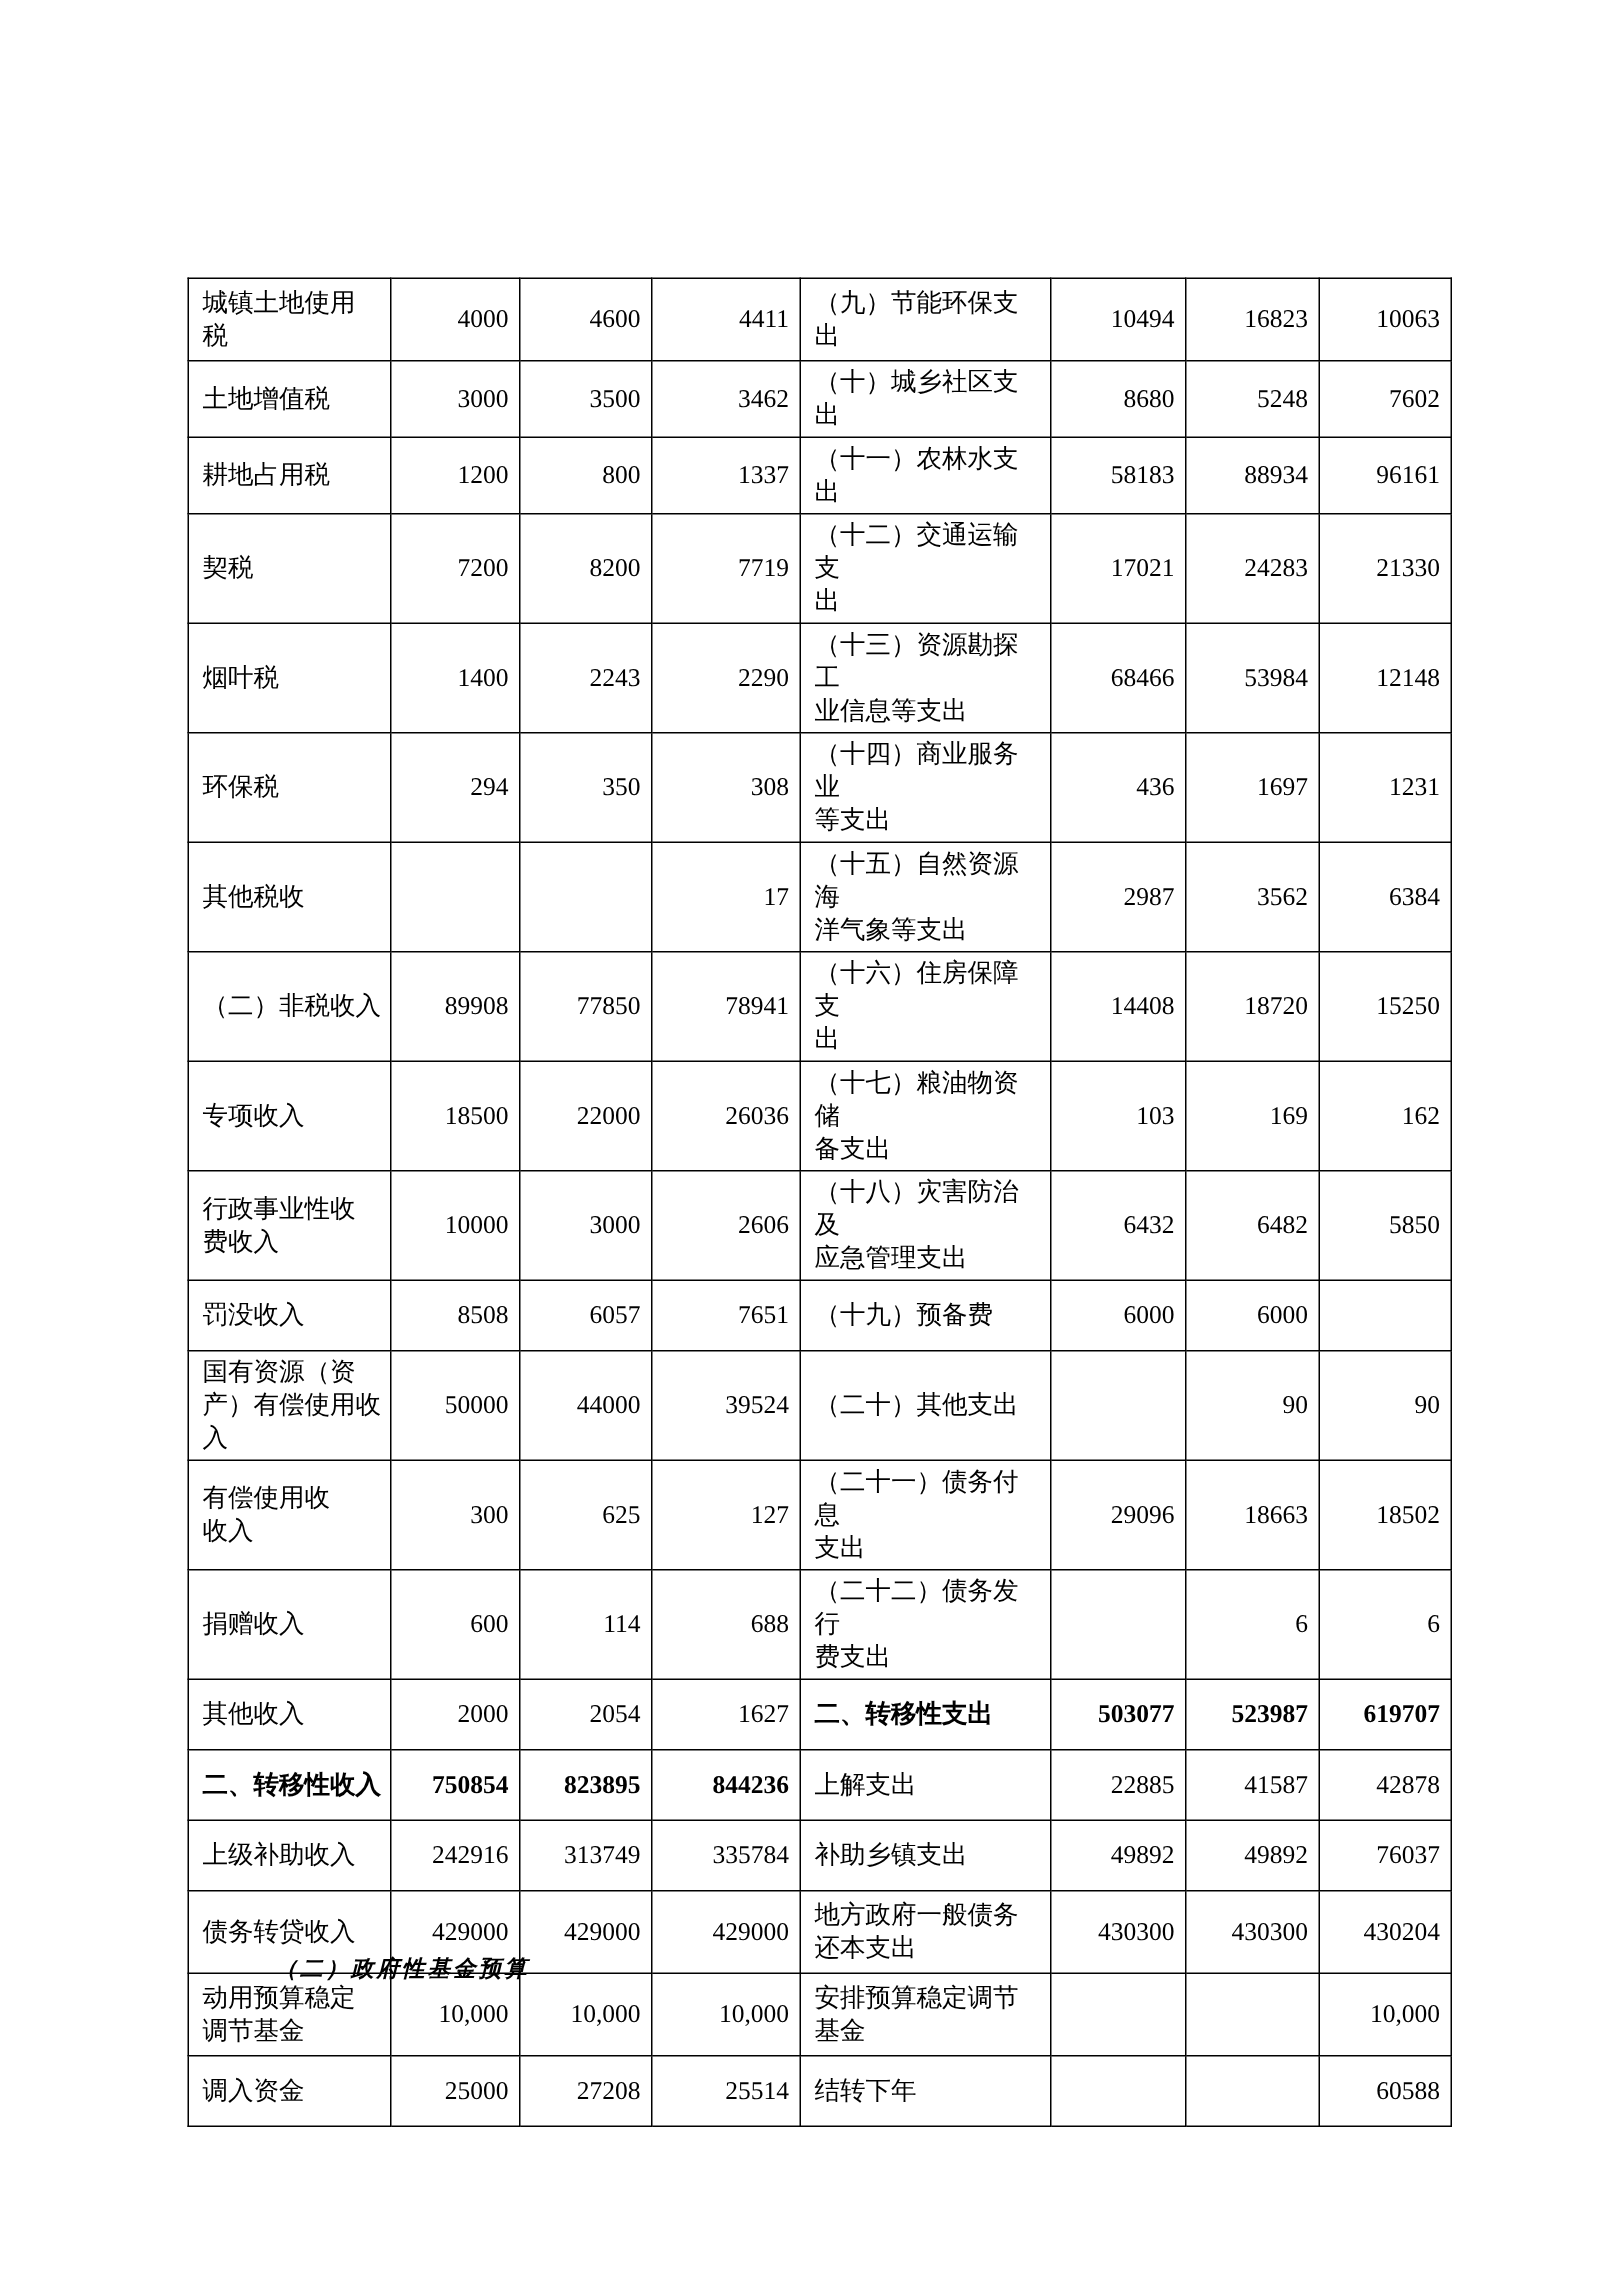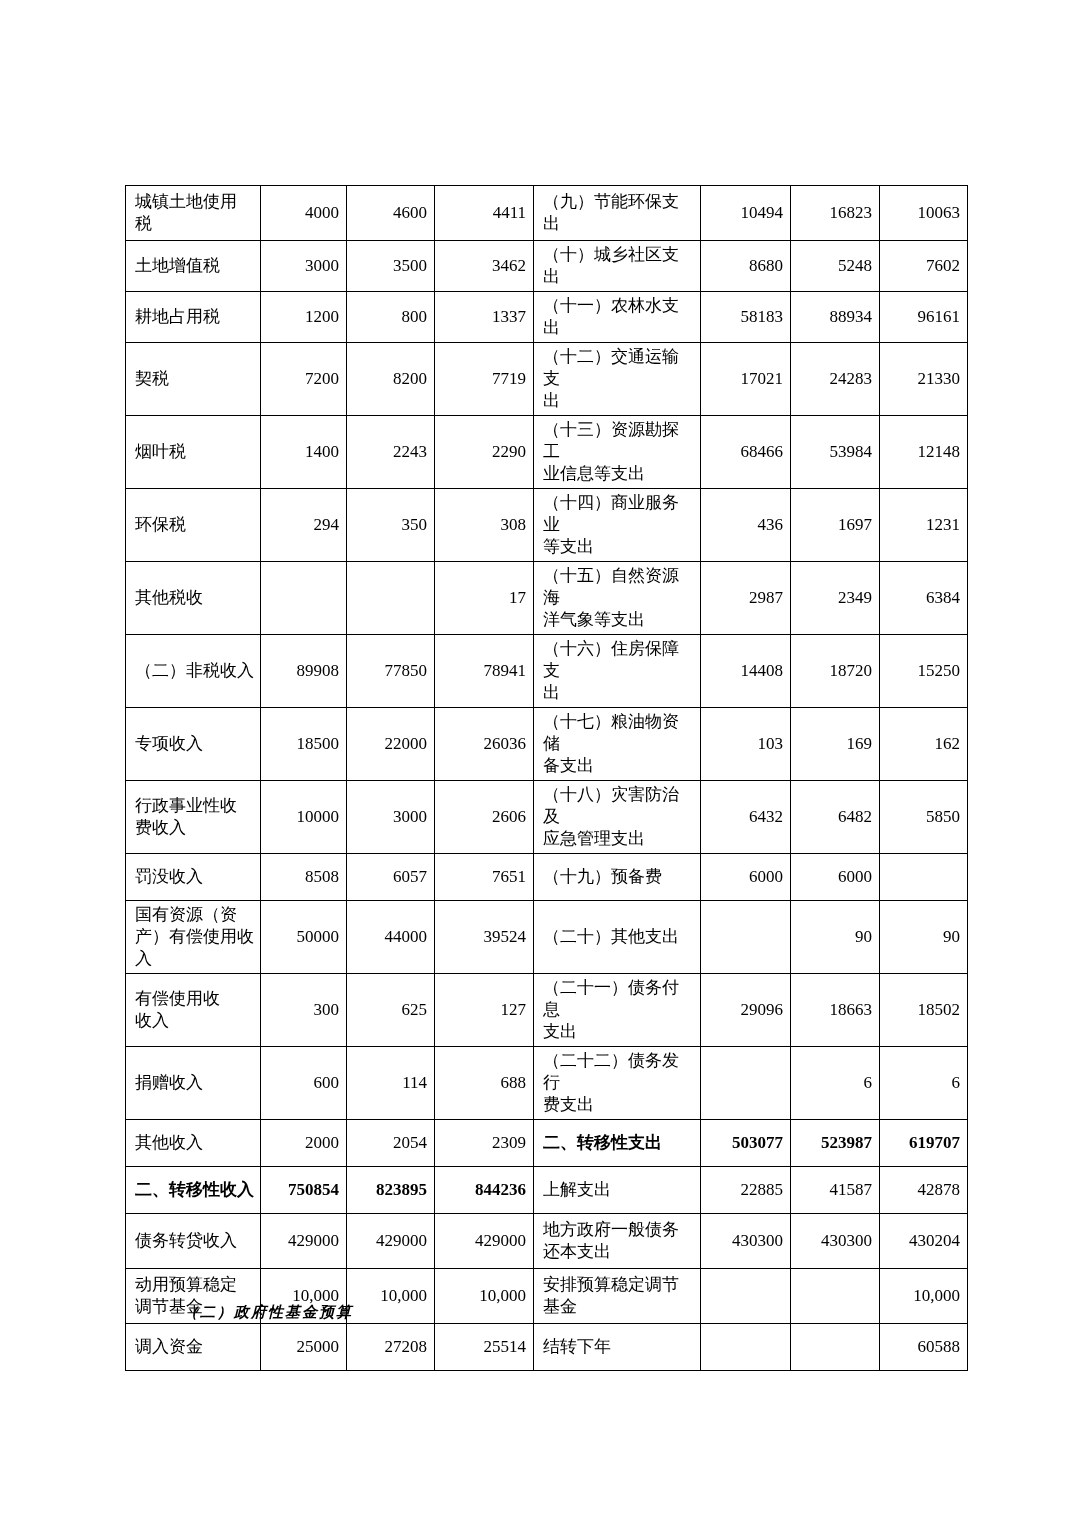--- a/index.html
+++ b/index.html
@@ -141,21 +141,21 @@
     <td class="num">1231</td>
   </tr>
         <tr class="h2">
     <td class="lbl">其他税收</td>
     <td class="num"></td>
     <td class="num"></td>
     <td class="num">17</td>
     <td class="lbl">（十五）自然资源海
 洋气象等支出</td>
     <td class="num">2987</td>
-    <td class="num">2349</td>
+    <td class="num">3562</td>
     <td class="num">6384</td>
   </tr>
         <tr class="h2">
     <td class="lbl">（二）非税收入</td>
     <td class="num">89908</td>
     <td class="num">77850</td>
     <td class="num">78941</td>
     <td class="lbl">（十六）住房保障支
 出</td>
     <td class="num">14408</td>
@@ -227,35 +227,45 @@
     <td class="lbl">（二十二）债务发行
 费支出</td>
     <td class="num"></td>
     <td class="num">6</td>
     <td class="num">6</td>
   </tr>
         <tr class="h1">
     <td class="lbl">其他收入</td>
     <td class="num">2000</td>
     <td class="num">2054</td>
-    <td class="num">2309</td>
+    <td class="num">1627</td>
     <td class="lbl em">二、转移性支出</td>
     <td class="num em">503077</td>
     <td class="num em">523987</td>
     <td class="num em">619707</td>
   </tr>
         <tr class="h1">
     <td class="lbl em">二、转移性收入</td>
     <td class="num em">750854</td>
     <td class="num em">823895</td>
     <td class="num em">844236</td>
     <td class="lbl">上解支出</td>
     <td class="num">22885</td>
     <td class="num">41587</td>
     <td class="num">42878</td>
+  </tr>
+        <tr class="h1">
+    <td class="lbl">上级补助收入</td>
+    <td class="num">242916</td>
+    <td class="num">313749</td>
+    <td class="num">335784</td>
+    <td class="lbl">补助乡镇支出</td>
+    <td class="num">49892</td>
+    <td class="num">49892</td>
+    <td class="num">76037</td>
   </tr>
         <tr class="h2">
     <td class="lbl">债务转贷收入</td>
     <td class="num">429000</td>
     <td class="num">429000</td>
     <td class="num">429000</td>
     <td class="lbl">地方政府一般债务
 还本支出</td>
     <td class="num">430300</td>
     <td class="num">430300</td>

